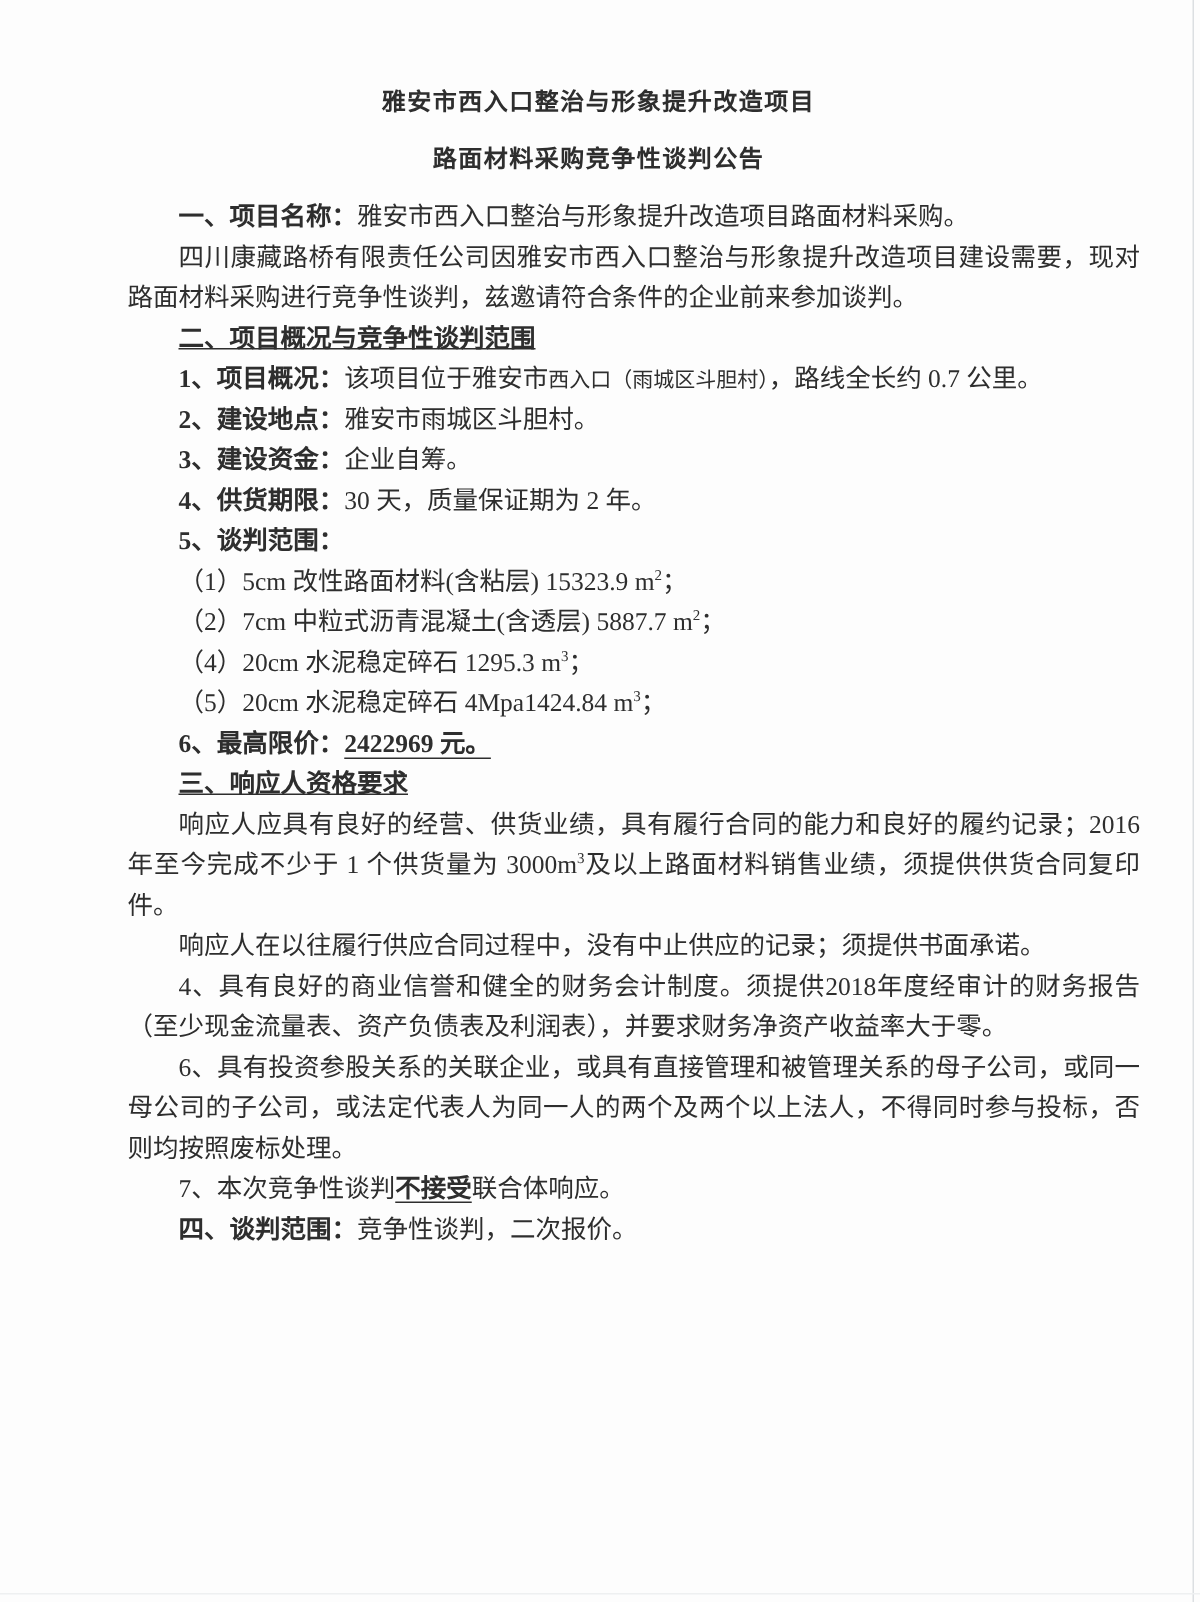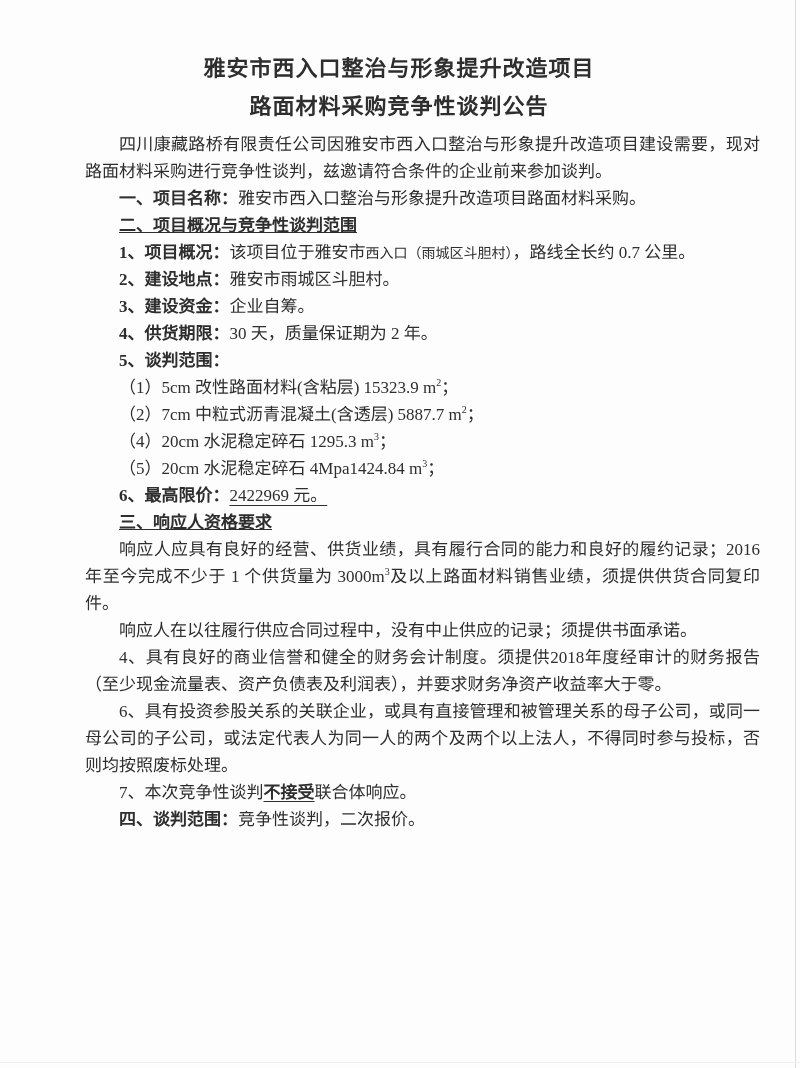--- a/index.html
+++ b/index.html
@@ -17,21 +17,21 @@
   }
   .edge-right {
     position: absolute; top: 0; bottom: 0; right: 4px;
     width: 1px; background: #dcdfe2;
   }
   .edge-bottom {
     position: absolute; left: 0; right: 0; bottom: 5px;
     height: 1px; background: #eef0f1;
   }
   .title {
-    font-size: 22px;
+    font-size: 16px;
     font-weight: bold;
     line-height: 38px;
     text-align: center;
     margin: 0 0 0 -47px; 
     letter-spacing: 1px;
   }
   .body-text { margin-top: 5px; }
   .para {
     font-size: 17px;
     line-height: 27px;
@@ -40,21 +40,21 @@
     text-indent: 2em;
   }
   .bold { font-weight: bold; text-decoration: underline; }
   .label { font-weight: bold; }
   .big {
     font-size: 14px;
     line-height: 1;
     font-family: "Liberation Serif", "DejaVu Serif", serif;
   }
   .u-value {
-    font-weight: normal;
+    font-weight: bold;
     text-decoration: underline;
     text-underline-offset: 4px;
     padding-right: 14px; 
   }
   .u-emph {
     font-weight: bold;
     text-decoration: underline;
     text-underline-offset: 3px;
     margin-top: 24px;
   }
@@ -69,23 +69,23 @@
 
 <div class="page">
   <div class="edge-right"></div>
   <div class="edge-bottom"></div>
 
   <h1 class="title">雅安市西入口整治与形象提升改造项目</h1>
   <h1 class="title">路面材料采购竞争性谈判公告</h1>
 
   <div class="body-text">
 
+    <p class="para"><span class="label">一、项目名称：</span><span>雅安市西入口整治与形象提升改造项目路面材料采购。</span></p>
+
     <p class="para">四川康藏路桥有限责任公司因雅安市西入口整治与形象提升改造项目建设需要，现对路面材料采购进行竞争性谈判，兹邀请符合条件的企业前来参加谈判。</p>
-
-    <p class="para"><span class="label">一、项目名称：</span><span>雅安市西入口整治与形象提升改造项目路面材料采购。</span></p>
 
     <p class="para bold">二、项目概况与竞争性谈判范围</p>
 
     <p class="para"><span class="label">1、项目概况：</span><span>该项目位于雅安市</span><span class="big">西入口（雨城区斗胆村）</span><span>，路线全长约 0.7 公里。</span></p>
 
     <p class="para"><span class="label">2、建设地点：</span><span>雅安市雨城区斗胆村。</span></p>
 
     <p class="para"><span class="label">3、建设资金：</span><span>企业自筹。</span></p>
 
     <p class="para"><span class="label">4、供货期限：</span><span>30 天，质量保证期为 2 年。</span></p>

